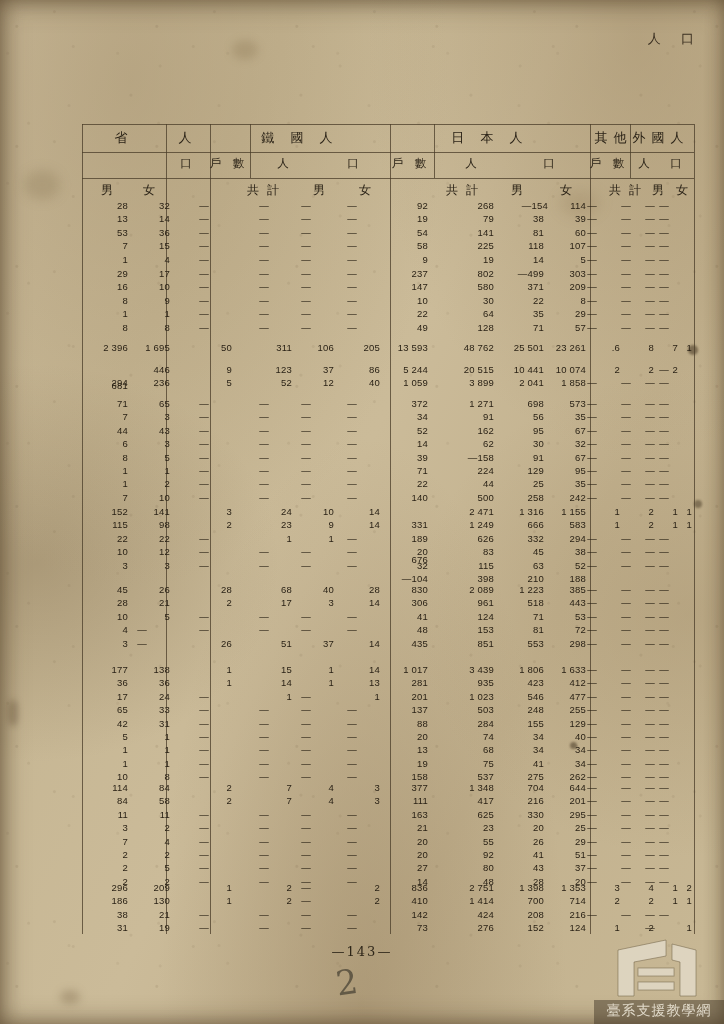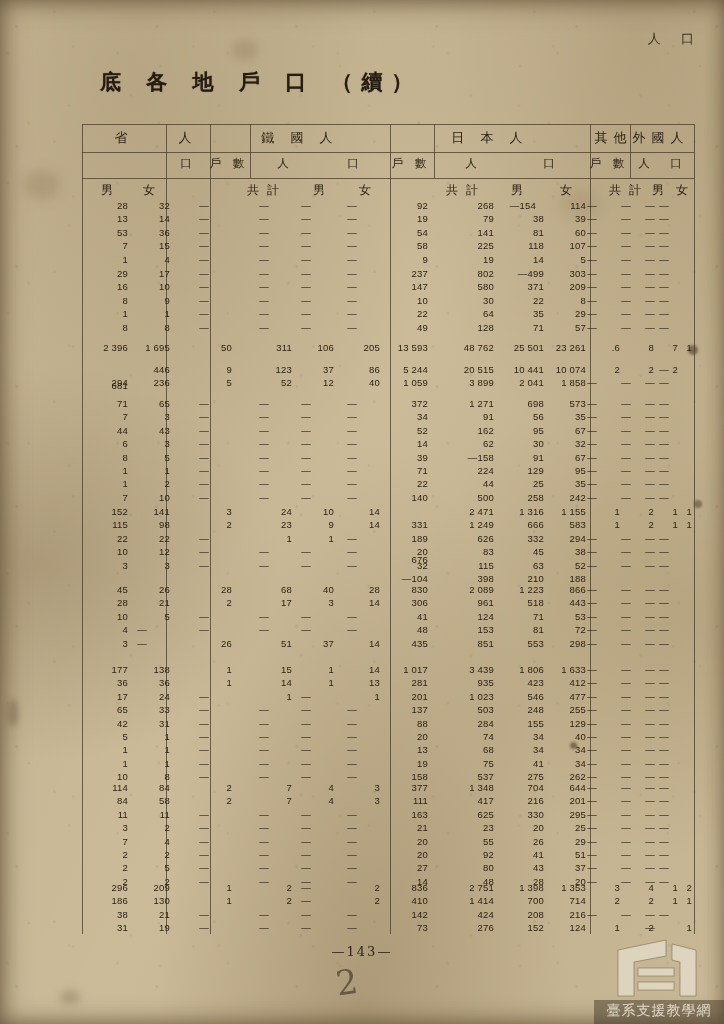--- a/index.html
+++ b/index.html
@@ -112,21 +112,20 @@
 <div class="spot" style="left:688px;top:345px;width:10px;height:10px;background:rgba(70,55,35,.55);filter:blur(1px);"></div>
 <div class="spot" style="left:694px;top:500px;width:8px;height:8px;background:rgba(70,55,35,.5);filter:blur(1px);"></div>
 <div class="spot" style="left:570px;top:742px;width:7px;height:7px;background:rgba(70,55,35,.55);filter:blur(1px);"></div>
 <div class="spot" style="left:8px;top:700px;width:10px;height:26px;background:rgba(95,75,48,.35);filter:blur(3px);border-radius:40%;"></div>
 <div class="spot" style="left:60px;top:990px;width:20px;height:14px;background:rgba(100,80,52,.28);filter:blur(4px);"></div>
 <div class="spot" style="left:560px;top:190px;width:40px;height:26px;background:rgba(125,100,62,.16);filter:blur(7px);"></div>
 
 <div id="sheet">
 
   <div class="corner-label">人 口</div>
-  <div class="doc-title">底 各 地 戶 口 （續）</div>
 
   <div id="tbl">
 
     <div class="hline" style="top:0;width:612px;"></div>
     <div class="hline" style="top:28px;width:612px;"></div>
     <div class="hline" style="top:54px;width:612px;"></div>
 
     <div class="vline" style="left:0;height:810px;"></div>
     <div class="vline" style="left:84px;height:810px;"></div>
     <div class="vline" style="left:128px;height:810px;"></div>
@@ -170,21 +169,21 @@
     <div id="rows">
         <div>
           <div class="cell" style="left: -10px; width: 56px; top: 76px;">28</div>
           <div class="cell" style="left: 32px; width: 56px; top: 76px;">32</div>
           <div class="dash" style="left: 94px; width: 56px; top: 76px;">—</div>
           <div class="dash" style="left: 154px; width: 56px; top: 76px;">—</div>
           <div class="dash" style="left: 196px; width: 56px; top: 76px;">—</div>
           <div class="dash" style="left: 242px; width: 56px; top: 76px;">—</div>
           <div class="cell" style="left: 290px; width: 56px; top: 76px;">92</div>
           <div class="cell" style="left: 356px; width: 56px; top: 76px;">268</div>
-          <div class="cell" style="left: 398px; width: 56px; top: 76px;">—154</div>
+          <div class="cell" style="left: 410px; width: 56px; top: 76px;">—154</div>
           <div class="cell" style="left: 448px; width: 56px; top: 76px;">114</div>
           <div class="dash" style="left: 482px; width: 56px; top: 76px;">—</div>
           <div class="dash" style="left: 516px; width: 56px; top: 76px;">—</div>
           <div class="dash" style="left: 540px; width: 56px; top: 76px;">—</div>
           <div class="dash" style="left: 554px; width: 56px; top: 76px;">—</div>
         </div>
         <div>
           <div class="cell" style="left: -10px; width: 56px; top: 89.4px;">13</div>
           <div class="cell" style="left: 32px; width: 56px; top: 89.4px;">14</div>
           <div class="dash" style="left: 94px; width: 56px; top: 89.4px;">—</div>
@@ -593,21 +592,21 @@
         <div>
           <div class="cell" style="left: -10px; width: 56px; top: 460px;">45</div>
           <div class="cell" style="left: 32px; width: 56px; top: 460px;">26</div>
           <div class="cell" style="left: 94px; width: 56px; top: 460px;">28</div>
           <div class="cell" style="left: 154px; width: 56px; top: 460px;">68</div>
           <div class="cell" style="left: 196px; width: 56px; top: 460px;">40</div>
           <div class="cell" style="left: 242px; width: 56px; top: 460px;">28</div>
           <div class="cell" style="left: 290px; width: 56px; top: 460px;">830</div>
           <div class="cell" style="left: 356px; width: 56px; top: 460px;">2 089</div>
           <div class="cell" style="left: 406px; width: 56px; top: 460px;">1 223</div>
-          <div class="cell" style="left: 448px; width: 56px; top: 460px;">866</div>
+          <div class="cell" style="left: 448px; width: 56px; top: 460px;">385</div>
           <div class="dash" style="left: 482px; width: 56px; top: 460px;">—</div>
           <div class="dash" style="left: 516px; width: 56px; top: 460px;">—</div>
           <div class="dash" style="left: 540px; width: 56px; top: 460px;">—</div>
           <div class="dash" style="left: 554px; width: 56px; top: 460px;">—</div>
         </div>
         <div>
           <div class="cell" style="left: -10px; width: 56px; top: 473.4px;">28</div>
           <div class="cell" style="left: 32px; width: 56px; top: 473.4px;">21</div>
           <div class="cell" style="left: 94px; width: 56px; top: 473.4px;">2</div>
           <div class="cell" style="left: 154px; width: 56px; top: 473.4px;">17</div>

